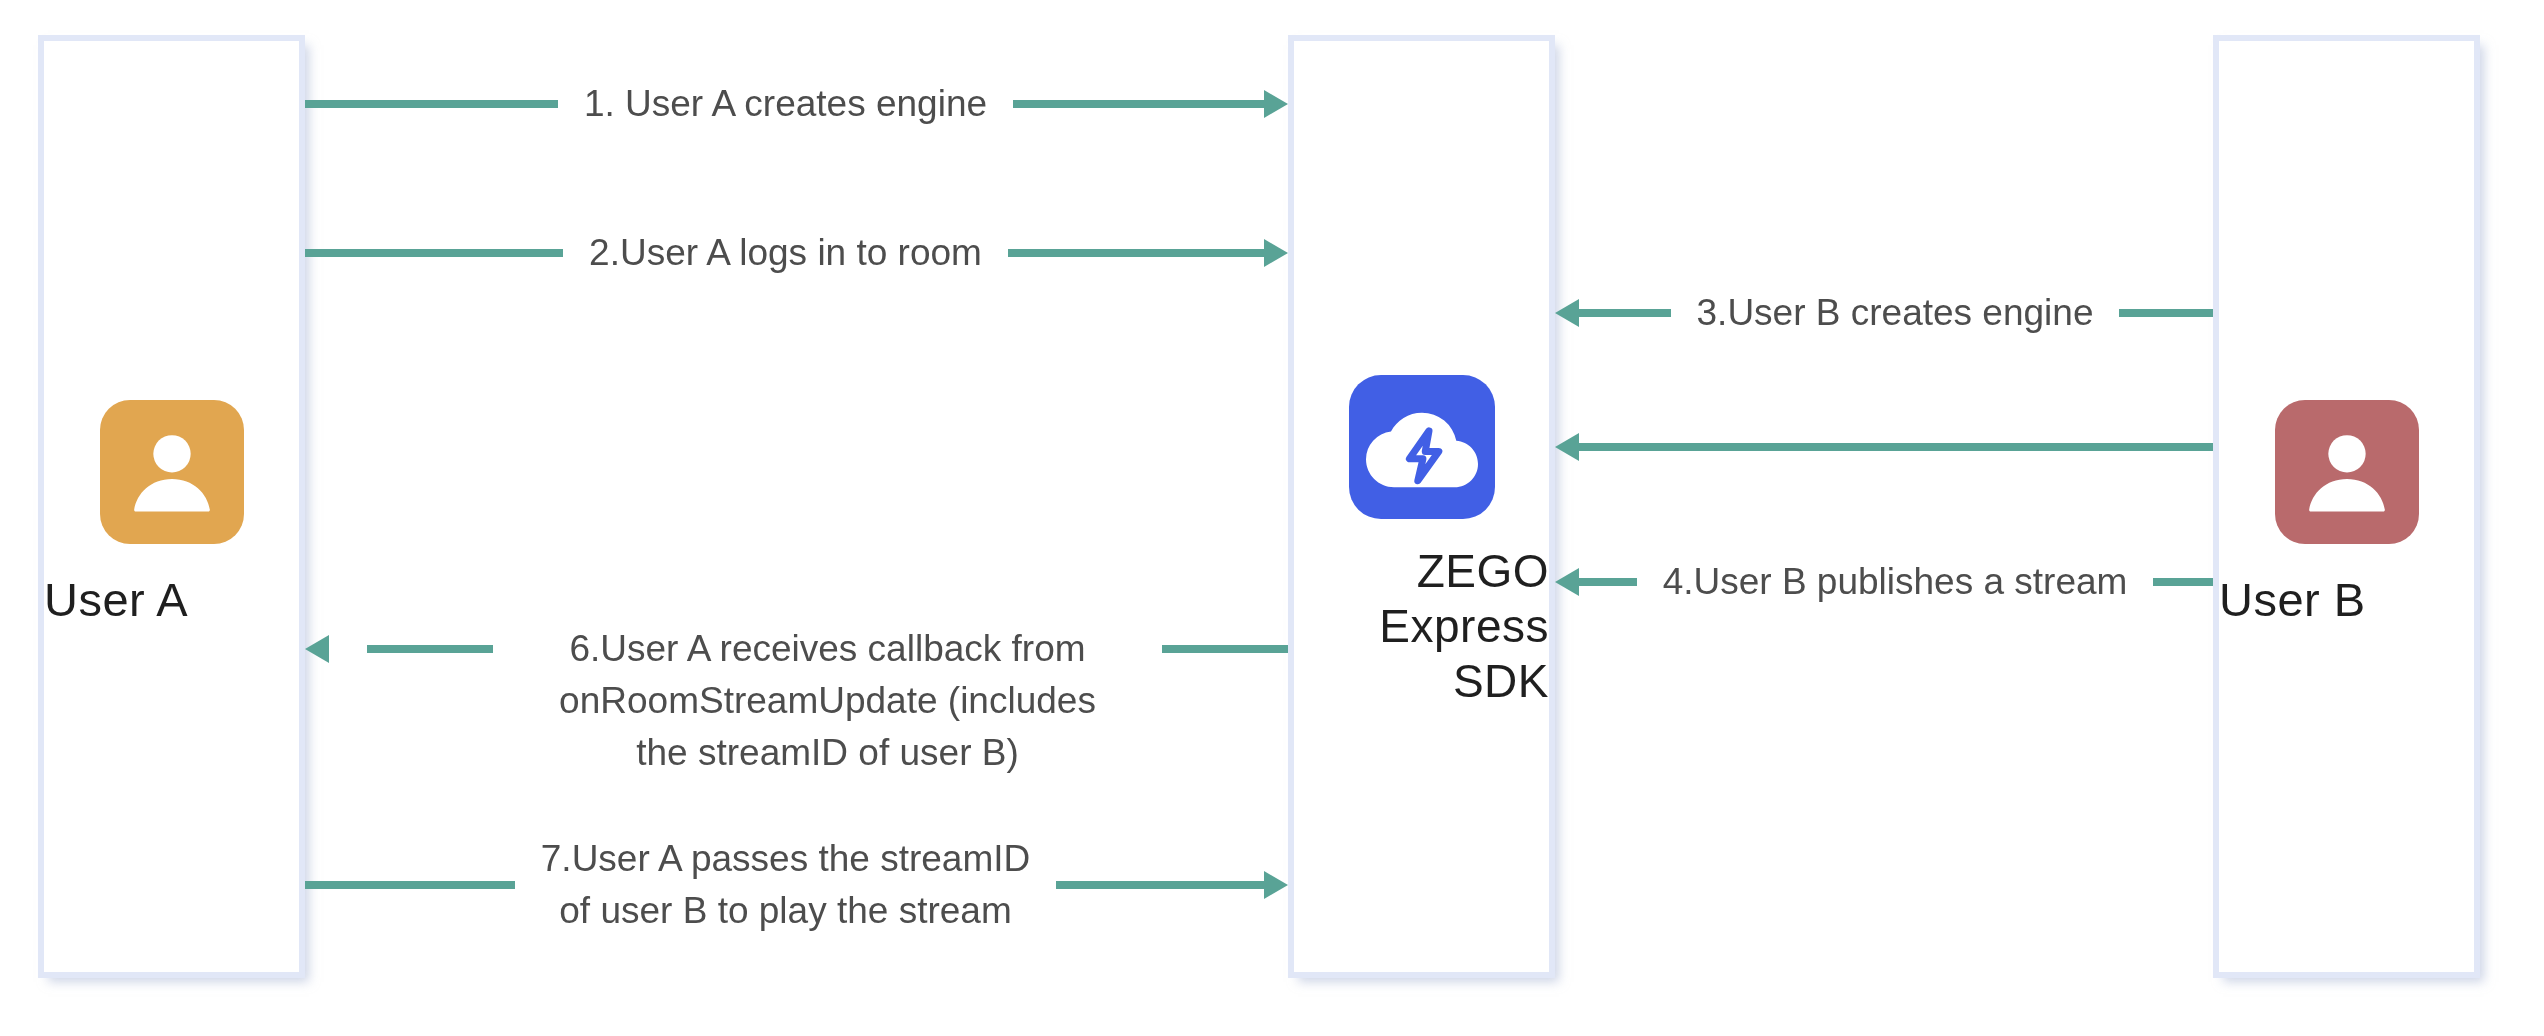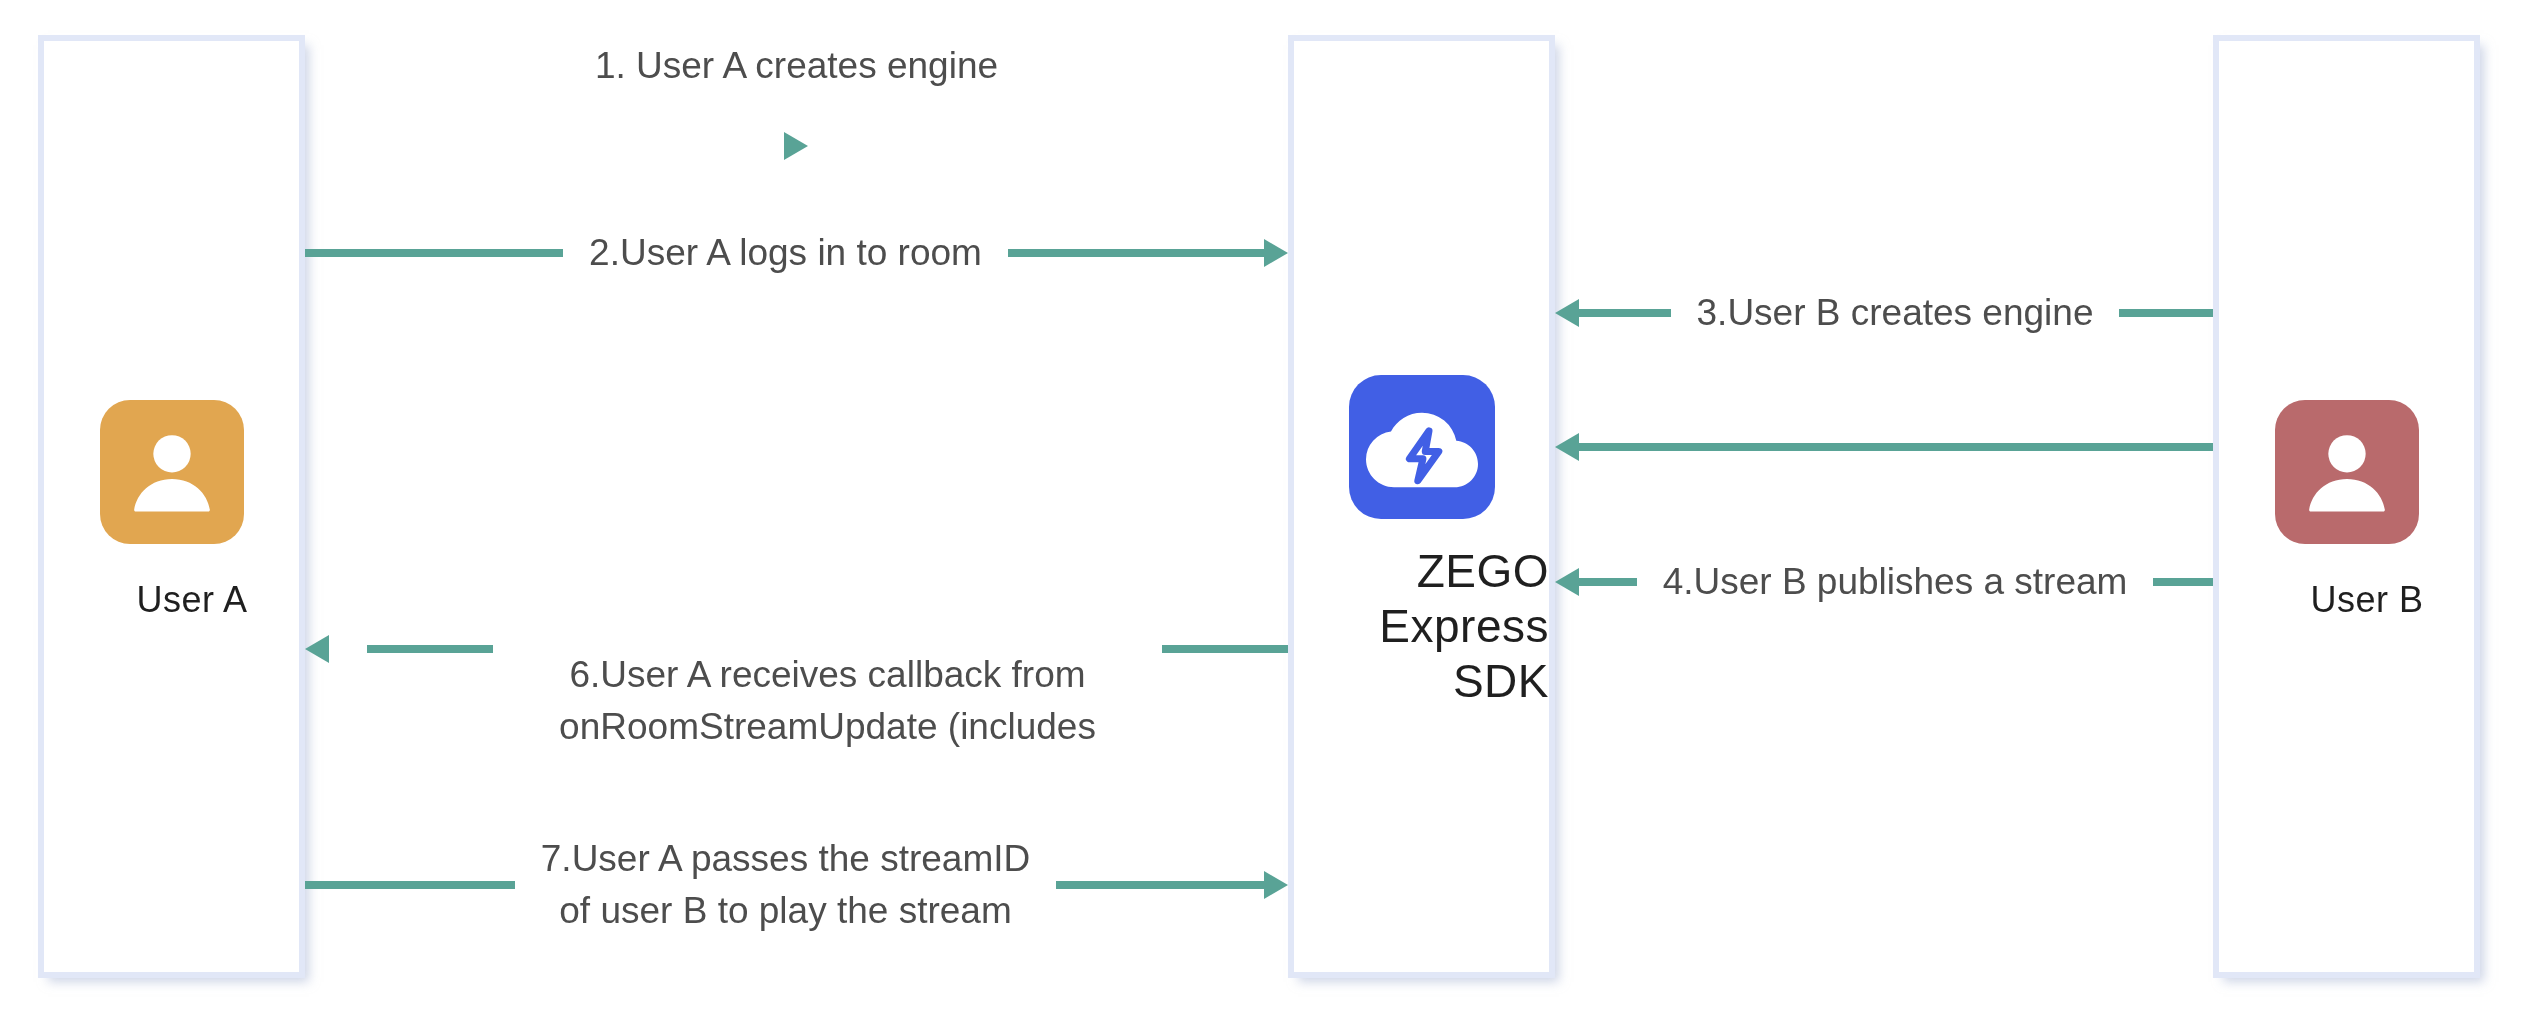--- a/index.html
+++ b/index.html
@@ -35,25 +35,24 @@
   .sdk-badge {
     position:absolute; left:50%; transform:translateX(-50%);
     top:334px; width:146px; height:144px; border-radius:32px;
     background:var(--sdk-icon, #415FE5);
     display:flex; align-items:center; justify-content:center;
   }
   .sdk-badge svg { width:112px; height:112px; display:block; margin-top:6px; }
 
   .actor-label {
     position:absolute; left:0; right:0; top:537px;
-    text-align:center;
-    font-size:36px; line-height:44px;
+    text-align:left;
+    font-size:47px; line-height:44px;
     color:var(--actor-text, #1F1F1F);
     letter-spacing:.5px;
-    padding-left:41px;
   }
   .sdk-label {
     position:absolute; left:0; right:0; top:503px;
     text-align:center;
     font-size:46px; line-height:55px;
     color:var(--actor-text, #1F1F1F);
     letter-spacing:.5px;
   }
   .sdk-label span { display:block;text-align:right; }
 
@@ -74,21 +73,21 @@
   }
   .msg .label span { display:block; }
   .head {
     flex:0 0 auto; width:0; height:0;
     border-top:14px solid transparent;
     border-bottom:14px solid transparent;
   }
   .head.right { border-left:24px solid var(--arrow, #59A396); margin-left:-2px; }
   .head.left  { border-right:24px solid var(--arrow, #59A396); margin-right:-2px; }
 
-  .m1 { top:0;flex-direction:column; }
+  .m1 { top:24px; }
   .m2 { top:173px; }
   .m3 { top:233px; }
   .m4 { top:367px; }
   .m5 { top:502px; }
   .m6 { top:569px;gap:40px; }
   .m7 { top:805px; }
   
   .m6 .label { transform:translateY(52px); }
 </style>
 </head>
@@ -163,20 +162,21 @@
     <div class="label">4.User B publishes a stream</div>
     <div class="line"></div>
   </div>
 
   <div class="msg left-gap m6">
     <div class="head left"></div>
     <div class="line"></div>
     <div class="label">
       <span>6.User A receives callback from</span>
       <span>onRoomStreamUpdate (includes</span>
+      <span>the streamID of user B)</span>
     </div>
     <div class="line"></div>
   </div>
 
   <div class="msg left-gap m7">
     <div class="line"></div>
     <div class="label">
       <span>7.User A passes the streamID</span>
       <span>of user B to play the stream</span>
     </div>

